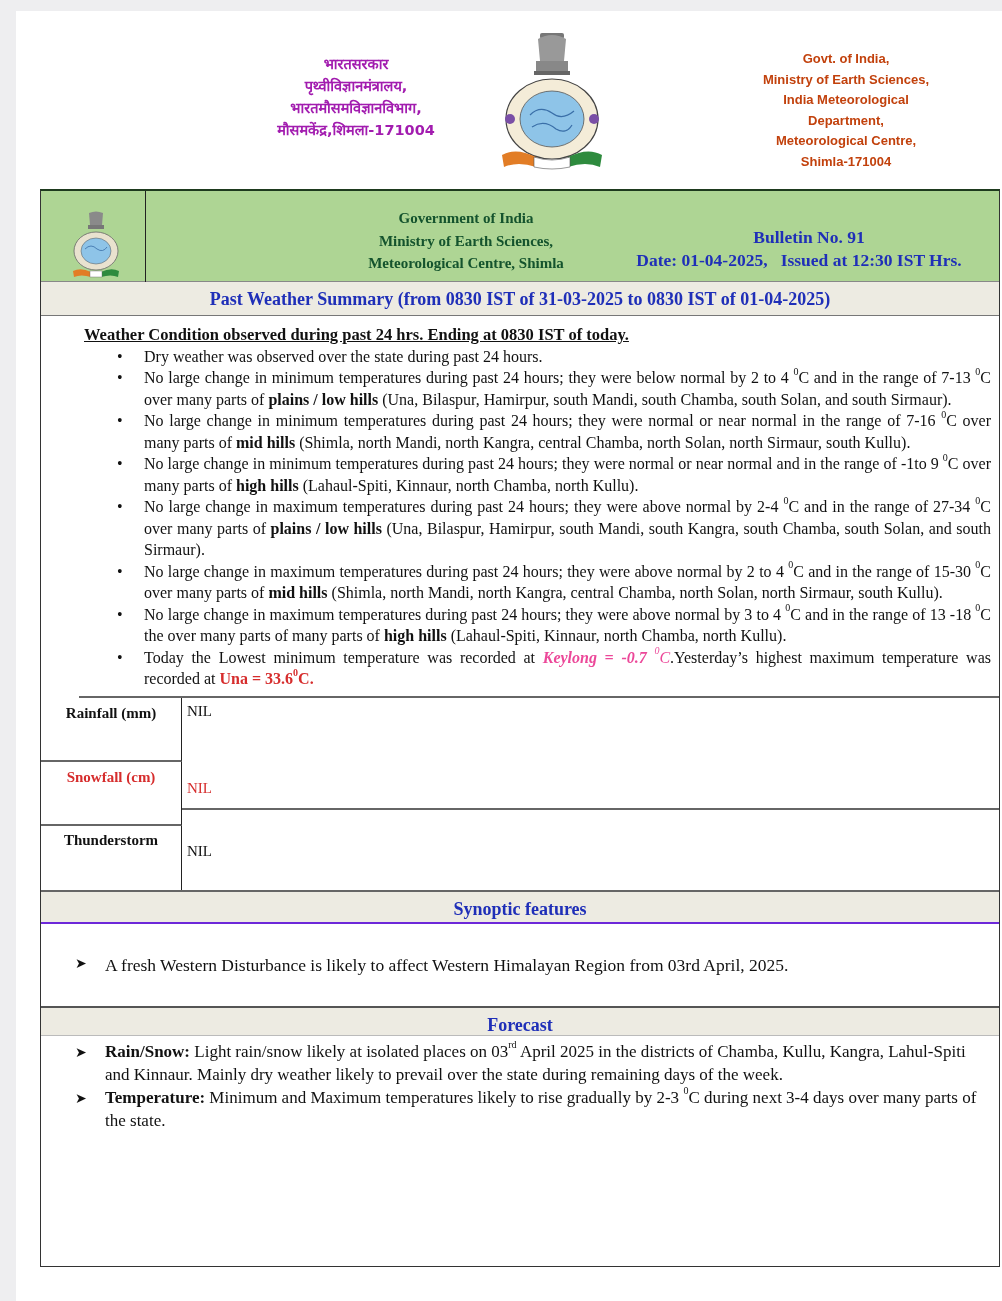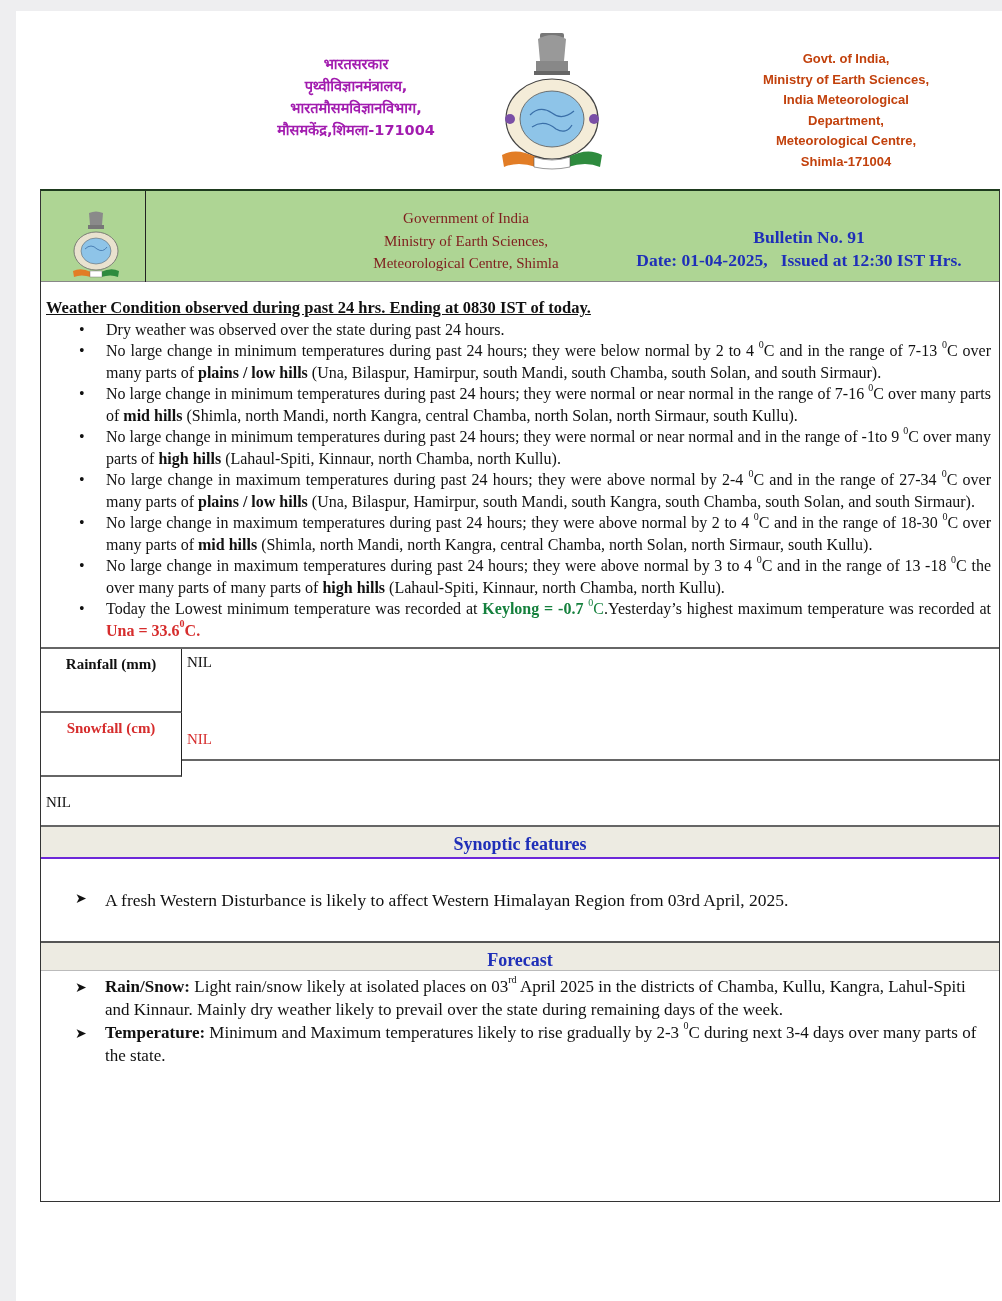--- a/index.html
+++ b/index.html
@@ -18,34 +18,34 @@
 
   .emblem { position: absolute; left: 480px; top: 20px; width: 112px; height: 146px; }
 
   .eng { position: absolute; left: 720px; top: 38px; width: 220px; text-align: center; font-family: "Liberation Sans", sans-serif; font-weight: bold; font-size: 13px; line-height: 20.5px; color: #c2410c; }
 
   
   .frame { position: absolute; left: 24px; top: 178px; width: 960px; border: 1px solid #333; border-top: 2px solid #1e3a1e; }
   .header-band { position: relative; height: 91px; background: #aed594; border-bottom: 1px solid #888; }
   .hb-logo-cell { position: absolute; left: 0; top: 0; width: 105px; height: 91px; border-right: 1px solid #222; }
   .hb-logo { position: absolute; left: 30px; top: 20px; width: 50px; height: 68px; }
-  .hb-org { position: absolute; left: 260px; top: 16px; width: 330px; text-align: center; font-weight: normal; font-size: 15px; line-height: 22.5px; color: #7f1d1d; }
+  .hb-org { position: absolute; left: 260px; top: 16px; width: 330px; text-align: center; font-weight: bold; font-size: 15px; line-height: 22.5px; color: #14532d; }
   .hb-bulletin { position: absolute; left: 548px; top: 35px; width: 420px; text-align: center; font-weight: bold; font-size: 17.5px; line-height: 23px; color: #1f2fb8; }
   .hb-bulletin .no { display: block; padding-left: 20px; }
 
   .band { background: #edebe2; text-align: center; font-weight: bold; color: #1f2fb8; }
   .pws { height: 34px; line-height: 34px; font-size: 18px; border-bottom: 1px solid #777; }
 
-  .cond { padding: 15px 8px 6px 5px; font-size: 16px; line-height: 21.5px; border-bottom: 2px solid #666; }
+  .cond { padding: 8px 8px 6px 5px; font-size: 16px; line-height: 21.5px; border-bottom: 2px solid #666; margin-left: 38px; }
   .cond-title { font-weight: bold; text-decoration: underline; font-size: 16.5px; }
   .cond ul { list-style: none; margin-left: 0; }
   .cond li { position: relative; padding-left: 60px; text-align: justify; }
   .cond li::before { content: "\2022"; position: absolute; left: 33px; top: 0; font-size: 16px; }
   sup { font-size: 10px; line-height: 0; position: relative; top: -2px; vertical-align: super; }
-  .blue { color: #15803d; }
+  .blue { color: #ec4899; font-style: italic; }
   .red { color: #d62d2d; }
 
   .obs { display: grid; grid-template-columns: 141px 1fr; }
   .obs-label { border-right: 1px solid #222; border-bottom: 2px solid #666; height: 64px; padding-top: 7px; text-align: center; font-weight: bold; font-size: 15px; }
   .obs-val { border-bottom: 2px solid #666; font-size: 15px; padding-left: 5px; }
   .obs .r1 { height: 48px; border-bottom: none; padding-top: 5px; }
   .obs .r2 { height: 48px; padding-top: 18px; }
   .obs .r3 { height: 48px; padding-top: 17px; }
   .obs .l3 { border-bottom: none; padding-top: 6px; }
   .obs .v3 { border-bottom: none; }
@@ -120,56 +120,58 @@
         <div>Government of India</div>
         <div>Ministry of Earth Sciences,</div>
         <div>Meteorological Centre, Shimla</div>
       </div>
       <div class="hb-bulletin">
         <span class="no">Bulletin No. 91</span>
         <span style="white-space:pre">Date: 01-04-2025,   Issued at 12:30 IST Hrs.</span>
       </div>
     </div>
 
+    <div class="band pws">Past Weather Summary (from 0830 IST of 31-03-2025 to 0830 IST of 01-04-2025)</div>
 
     <div class="cond">
       <div class="cond-title">Weather Condition observed during past 24 hrs. Ending at 0830 IST of today.</div>
       <ul>
         <li>
           <span>Dry weather was observed over the state during past 24 hours.</span>
         </li>
         <li>
           <span>No large change in minimum temperatures during past 24 hours; they were below normal by 2 to 4 </span><sup>0</sup><span>C and in the range of 7-13 </span><sup>0</sup><span>C over many parts of </span><b>plains / low hills</b><span> (Una, Bilaspur, Hamirpur, south Mandi, south Chamba, south Solan, and south Sirmaur).</span>
         </li>
         <li>
           <span>No large change in minimum temperatures during past 24 hours; they were normal or near normal in the range of 7-16 </span><sup>0</sup><span>C over many parts of </span><b>mid hills</b><span> (Shimla, north Mandi, north Kangra, central Chamba, north Solan, north Sirmaur, south Kullu).</span>
         </li>
         <li>
           <span>No large change in minimum temperatures during past 24 hours; they were normal or near normal and in the range of -1to 9 </span><sup>0</sup><span>C over many parts of </span><b>high hills</b><span> (Lahaul-Spiti, Kinnaur, north Chamba, north Kullu).</span>
         </li>
         <li>
           <span>No large change in maximum temperatures during past 24 hours; they were above normal by 2-4 </span><sup>0</sup><span>C and in the range of 27-34 </span><sup>0</sup><span>C over many parts of </span><b>plains / low hills</b><span> (Una, Bilaspur, Hamirpur, south Mandi, south Kangra, south Chamba, south Solan, and south Sirmaur).</span>
         </li>
         <li>
-          <span>No large change in maximum temperatures during past 24 hours; they were above normal by 2 to 4 </span><sup>0</sup><span>C  and in the range of 18-30 </span><sup>0</sup><span>C over many parts of </span><b>mid hills</b><span> (Shimla, north Mandi, north Kangra, central Chamba, north Solan, north Sirmaur, south Kullu).</span>
+          <span>No large change in maximum temperatures during past 24 hours; they were above normal by 2 to 4 </span><sup>0</sup><span>C  and in the range of 15-30 </span><sup>0</sup><span>C over many parts of </span><b>mid hills</b><span> (Shimla, north Mandi, north Kangra, central Chamba, north Solan, north Sirmaur, south Kullu).</span>
         </li>
         <li>
           <span>No large change in maximum temperatures during past 24 hours; they were above normal by 3 to 4 </span><sup>0</sup><span>C and in the range of 13 -18 </span><sup>0</sup><span>C the over many parts of many parts of </span><b>high hills</b><span> (Lahaul-Spiti, Kinnaur, north Chamba, north Kullu).</span>
         </li>
         <li>
           <span>Today the Lowest minimum temperature was recorded at </span><b class="blue">Keylong</b><b class="blue"> = -0.7 </b><sup class="blue">0</sup><span class="blue">C</span><span>.Yesterday’s highest maximum temperature was recorded at </span><b class="red">Una = 33.6</b><sup class="red" style="font-weight:bold">0</sup><b class="red">C.</b>
         </li>
       </ul>
     </div>
 
     <div class="obs">
       <div class="obs-label">Rainfall (mm)</div>
       <div class="obs-val r1">NIL</div>
       <div class="obs-label red">Snowfall (cm)</div>
       <div class="obs-val r2 red">NIL</div>
+      <div class="obs-label l3">Thunderstorm</div>
       <div class="obs-val r3 v3">NIL</div>
     </div>
 
     <div class="band syn-band">Synoptic features</div>
     <div class="syn-body">
       <div class="arrow-item">
         <span class="arr">➤</span>
         <span>A fresh Western Disturbance is likely to affect Western Himalayan Region from 03rd April, 2025.</span>
       </div>
     </div>

